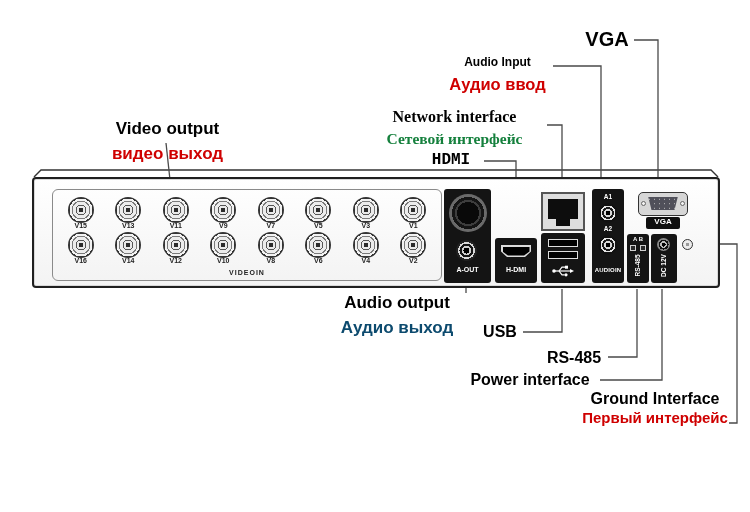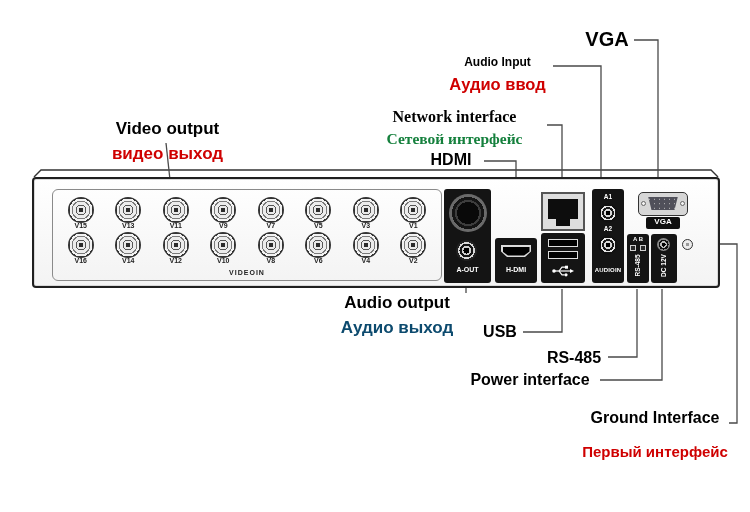--- a/index.html
+++ b/index.html
@@ -203,38 +203,38 @@
   <div class="callout" style="left:578px;top:27px;width:58px;">
     <div class="en" style="font-size:20px;">VGA</div>
   </div>
 
   <div class="callout" style="left:352px;top:107px;width:205px;font-family:Liberation Serif, serif;">
     <div class="en" style="font-size:16px;">Network interface</div>
     <div class="ru" style="font-size:15.5px;color:#15803d;margin-top:2px;">Сетевой интерфейс</div>
   </div>
 
   <div class="callout" style="left:420px;top:150px;width:62px;">
-    <div class="en" style="font-size:16px;">HDMI</div>
+    <div class="en" style="font-size:16px;font-family:Liberation Mono, monospace;">HDMI</div>
   </div>
 
   <div class="callout" style="left:312px;top:292px;width:170px;">
     <div class="en" style="font-size:17px;">Audio output</div>
     <div class="ru" style="font-size:17px;color:#0c4a6e;">Аудио выход</div>
   </div>
 
   <div class="callout" style="left:478px;top:322px;width:44px;">
     <div class="en" style="font-size:16px;">USB</div>
   </div>
 
   <div class="callout" style="left:540px;top:348px;width:68px;">
     <div class="en" style="font-size:16px;">RS-485</div>
   </div>
 
   <div class="callout" style="left:447px;top:370px;width:166px;">
     <div class="en" style="font-size:16px;">Power interface</div>
   </div>
 
-  <div class="callout" style="left:580px;top:408px;width:150px;">
+  <div class="callout" style="left:580px;top:389px;width:150px;">
     <div class="en" style="font-size:16px;">Ground Interface</div>
-    <div class="ru" style="font-size:15px;color:#cf0000;margin-top:15px;">Первый интерфейс</div>
+    <div class="ru" style="font-size:15px;color:#cf0000;margin-top:0;">Первый интерфейс</div>
   </div>
 
 </div>
 
 </body></html>

